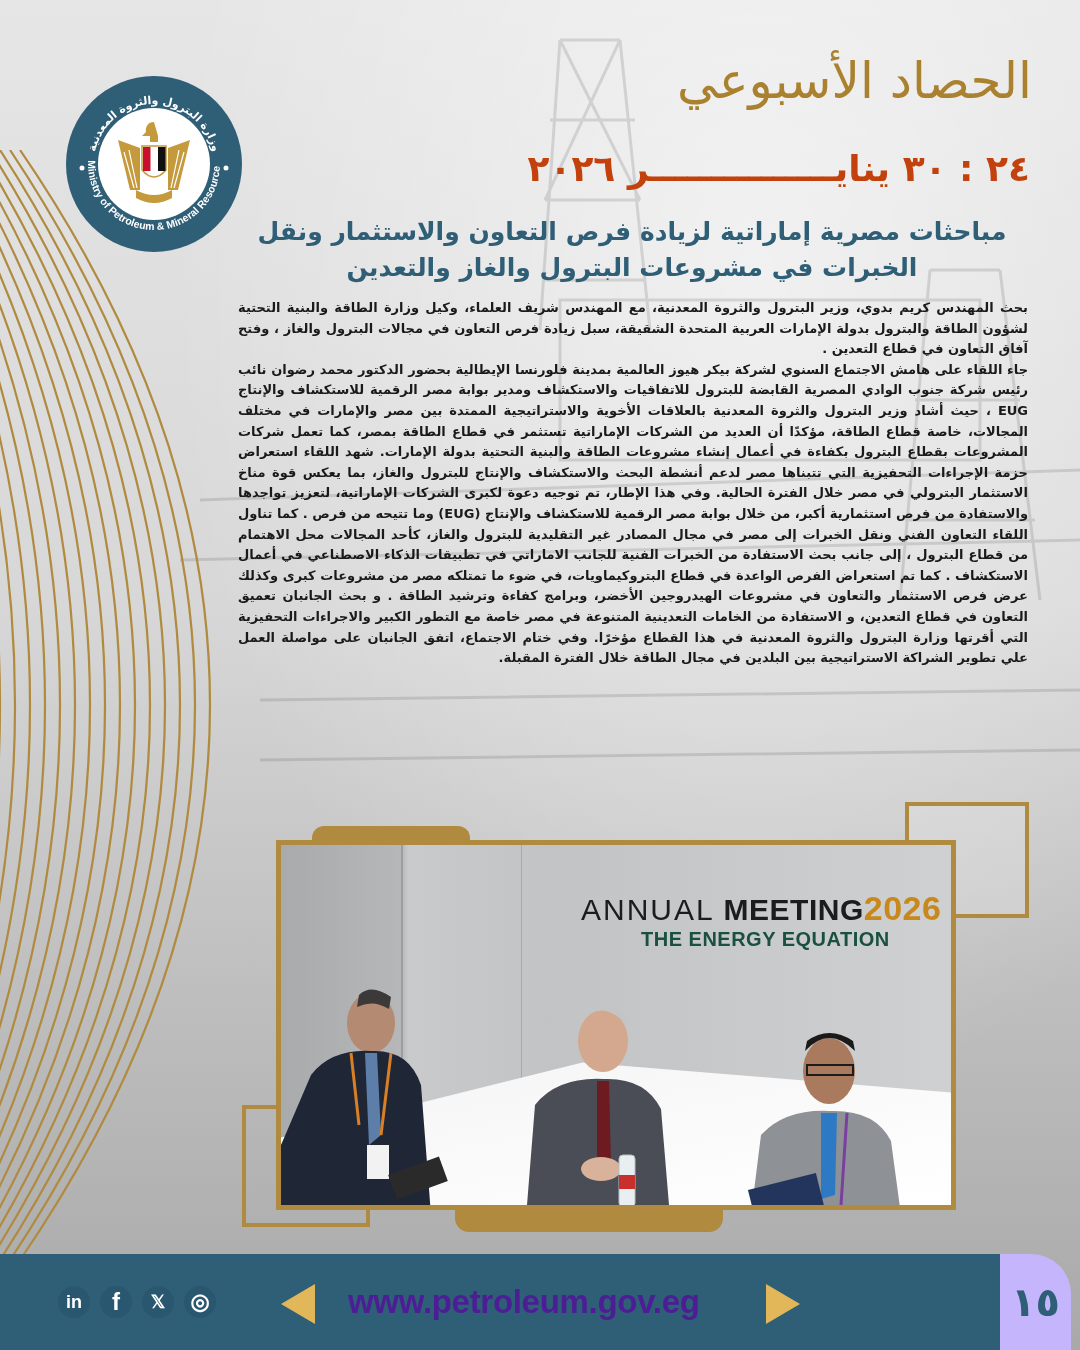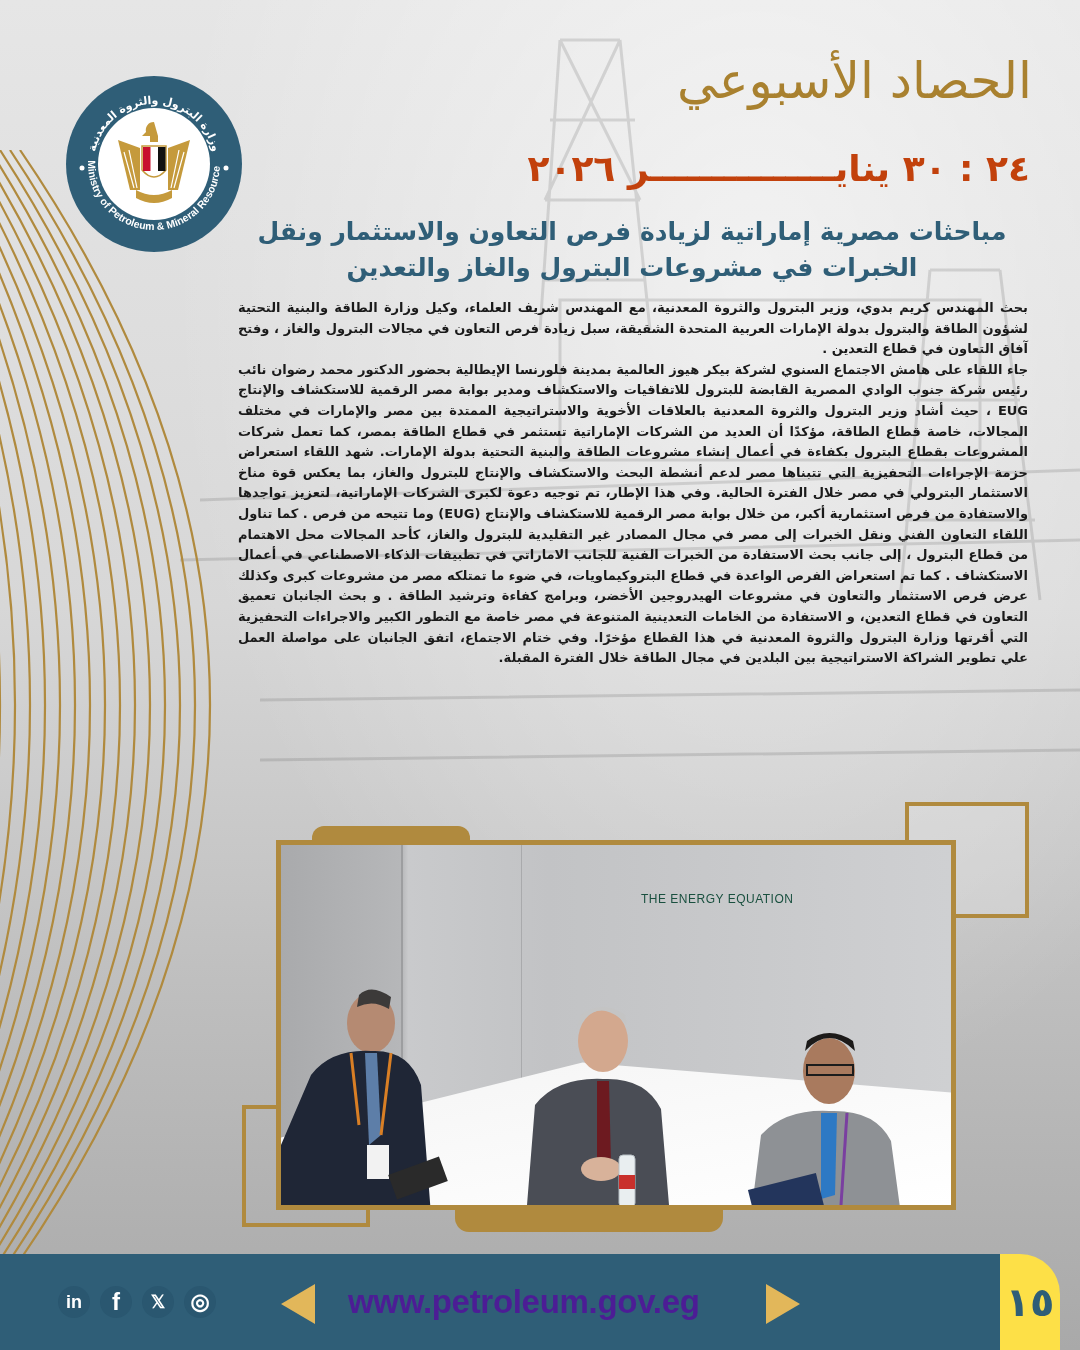--- a/index.html
+++ b/index.html
@@ -90,37 +90,37 @@
     font-size: 13px; font-weight: bold; color: #1e1e1e; display: flex; align-items: center; gap: 4px;
   }
   .bh-mark { color: #0f6b52; font-size: 16px; font-weight: bold; }
   .annual {
     margin-top: 10px; font-size: 30px; color: #1c1c1c; letter-spacing: 0.5px; white-space: nowrap;
   }
   .annual .thin { font-weight: normal; letter-spacing: 2px; }
   .annual .bold { font-weight: bold; }
   .annual .year { font-weight: bold; color: #c8881c; font-size: 34px; }
   .equation {
-    margin-left: 60px; margin-top: 13px; font-size: 12px; font-weight: normal; color: #19503f; letter-spacing: 0.5px;
+    margin-left: 60px; margin-top: 0; font-size: 20px; font-weight: bold; color: #19503f; letter-spacing: 0.5px;
   }
   .table {
     position: absolute; left: 0; right: 0; bottom: 0; height: 150px;
     background: linear-gradient(170deg, #f4f4f4, #ffffff);
     clip-path: polygon(0 55%, 45% 5%, 100% 25%, 100% 100%, 0 100%);
   }
   .person { position: absolute; }
 
   
   .footer {
     position: absolute; left: 0; top: 1254px; width: 1000px; height: 96px;
     background: #2f5e77;
   }
   .page-tab {
-    position: absolute; left: 1000px; top: 1254px; width: 60px; height: 96px;
-    background: #fde047; border-radius: 0 40px 0 0;
+    position: absolute; left: 1000px; top: 1254px; width: 71px; height: 96px;
+    background: #c4b5fd; border-radius: 0 40px 0 0;
     display: flex; align-items: center; justify-content: center;
   }
   .page-num {
     font-family: "DejaVu Sans", sans-serif; font-weight: bold; font-size: 40px; color: #2f5e77;
   }
   .url {
     position: absolute; left: 348px; top: 1283px;
     font-family: "Liberation Sans", sans-serif; font-weight: bold; font-size: 33px; color: #4c1d95;
     letter-spacing: -0.3px;
   }
@@ -225,20 +225,24 @@
   <p>جاء اللقاء على هامش الاجتماع السنوي لشركة بيكر هيوز العالمية بمدينة فلورنسا الإيطالية بحضور الدكتور محمد رضوان نائب رئيس شركة جنوب الوادي المصرية القابضة للبترول للاتفاقيات والاستكشاف ومدير بوابة مصر الرقمية للاستكشاف والإنتاج EUG ، حيث أشاد وزير البترول والثروة المعدنية بالعلاقات الأخوية والاستراتيجية الممتدة بين مصر والإمارات في مختلف المجالات، خاصة قطاع الطاقة، مؤكدًا أن العديد من الشركات الإماراتية تستثمر في قطاع الطاقة بمصر، كما تعمل شركات المشروعات بقطاع البترول بكفاءة في أعمال إنشاء مشروعات الطاقة والبنية التحتية بدولة الإمارات. شهد اللقاء استعراض حزمة الإجراءات التحفيزية التي تتبناها مصر لدعم أنشطة البحث والاستكشاف والإنتاج للبترول والغاز، بما يعكس قوة مناخ الاستثمار البترولي في مصر خلال الفترة الحالية. وفي هذا الإطار، تم توجيه دعوة لكبرى الشركات الإماراتية، لتعزيز تواجدها والاستفادة من فرص استثمارية أكبر، من خلال بوابة مصر الرقمية للاستكشاف والإنتاج (EUG) وما تتيحه من فرص . كما تناول اللقاء التعاون الفني ونقل الخبرات إلى مصر في مجال المصادر غير التقليدية للبترول والغاز، كأحد المجالات محل الاهتمام من قطاع البترول ، إلى جانب بحث الاستفادة من الخبرات الفنية للجانب الاماراتي في تطبيقات الذكاء الاصطناعي في أعمال الاستكشاف . كما تم استعراض الفرص الواعدة في قطاع البتروكيماويات، في ضوء ما تمتلكه مصر من مشروعات كبرى وكذلك عرض فرص الاستثمار والتعاون في مشروعات الهيدروجين الأخضر، وبرامج كفاءة وترشيد الطاقة . و بحث الجانبان تعميق التعاون في قطاع التعدين، و الاستفادة من الخامات التعدينية المتنوعة في مصر خاصة مع التطور الكبير والاجراءات التحفيزية التي أقرتها وزارة البترول والثروة المعدنية في هذا القطاع مؤخرًا. وفي ختام الاجتماع، اتفق الجانبان على مواصلة العمل علي تطوير الشراكة الاستراتيجية بين البلدين في مجال الطاقة خلال الفترة المقبلة.</p>
 </div>
 
 <div class="frame-tr-box"></div>
 <div class="frame-bl-box"></div>
 <div class="frame-tl-tab"></div>
 <div class="frame-bottom-tab"></div>
 
 <div class="photo">
   <div class="photo-sign">
+    <div class="annual">
+      <span class="thin">ANNUAL</span>
+      <span class="bold">MEETING</span><span class="year">2026</span>
+    </div>
     <div class="equation">THE ENERGY EQUATION</div>
   </div>
 
   <div style="position:absolute;left:120px;top:0;width:2px;height:100%;background:#9d9ea0;"></div>
   <div style="position:absolute;left:240px;top:0;width:1px;height:100%;background:#a9aaac;"></div>
 
   <div class="table"></div>
 
   <svg class="person" style="left:0;top:140px;" width="680" height="230" viewBox="0 0 680 230">
 

